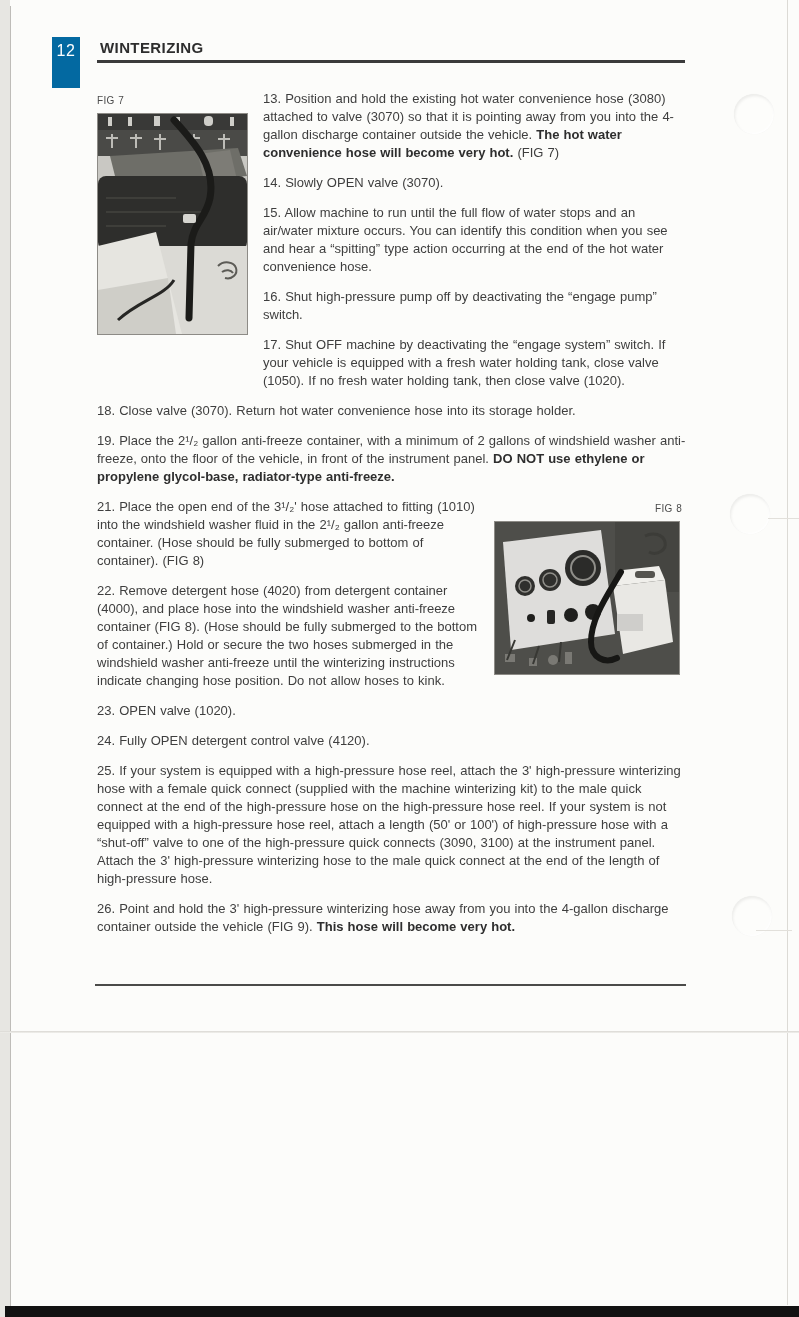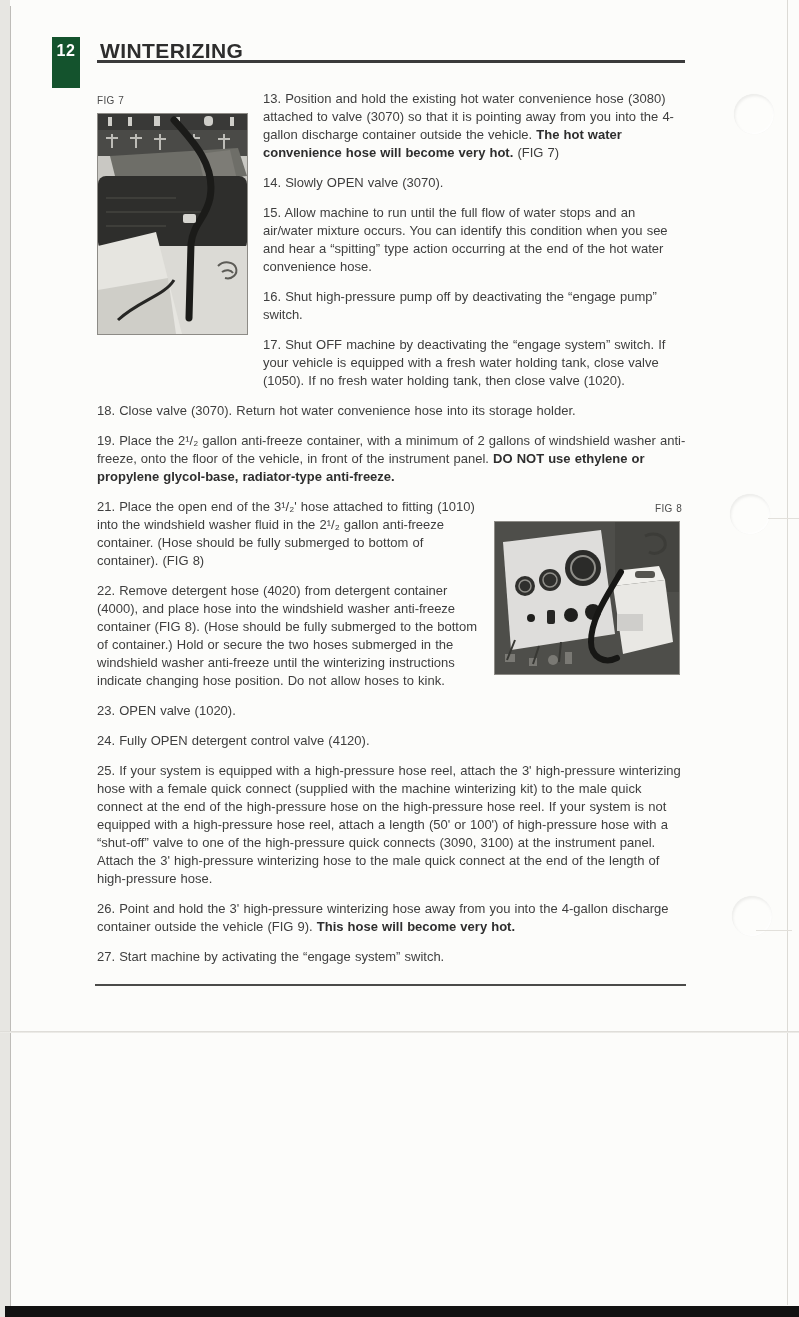--- a/index.html
+++ b/index.html
@@ -16,25 +16,25 @@
   .bottom-bar{position:absolute;left:5px;top:1306px;width:794px;height:11px;background:#121212;}
   .page-crease{position:absolute;left:0;top:1031px;width:799px;height:2px;
     background:linear-gradient(#d9d7d2,#f2f1ed);}
   .punch-hole{position:absolute;width:40px;height:40px;border-radius:50%;
     background:#fdfdfb;
     box-shadow:inset 1px 2px 3px rgba(0,0,0,0.07), inset -1px -1px 2px rgba(255,255,255,0.9), 0 0 1px rgba(0,0,0,0.06);}
   .hole-tail{position:absolute;height:1px;background:#e2e0db;}
 
   .page-num-box{
     position:absolute;left:52px;top:37px;width:28px;height:51px;
-    background:#14532d;color:#ffffff;font-weight:bold;font-size:16px;
+    background:#0369a1;color:#ffffff;font-weight:normal;font-size:16px;
     text-align:center;padding-top:5px;box-sizing:border-box;letter-spacing:.5px;
   }
   .doc-title{
-    position:absolute;left:100px;top:39px;font-size:21px;font-weight:bold;
+    position:absolute;left:100px;top:39px;font-size:15px;font-weight:bold;
     color:#2d2d2d;letter-spacing:.4px;
   }
   .title-rule{position:absolute;left:97px;top:60px;width:588px;height:3px;background:#3b3b3b;}
   .bottom-rule{position:absolute;left:95px;top:984px;width:591px;height:2px;background:#4b4b49;}
 
   .content{
     position:absolute;left:97px;top:90px;width:589px;
     color:#3e3e3e;font-size:13px;line-height:18px;word-spacing:.5px;
   }
   .content p{margin:0 0 12px 0;}
@@ -155,21 +155,20 @@
             <path d="M20 118l-8 20M44 124l-6 18M66 120l-2 20"></path>
           </g>
         </svg>
       </div>
     </div>
 
     <p><span>23. OPEN valve (1020).</span></p>
     <p><span>24. Fully OPEN detergent control valve (4120).</span></p>
     <p><span>25. If your system is equipped with a high-pressure hose reel, attach the 3' high-pressure winterizing hose with a female quick connect (supplied with the machine winterizing kit) to the male quick connect at the end of the high-pressure hose on the high-pressure hose reel. If your system is not equipped with a high-pressure hose reel, attach a length (50' or 100')  of high-pressure hose with a “shut-off” valve to one of the high-pressure quick connects (3090, 3100) at the instrument panel. Attach the 3' high-pressure winterizing hose to the male quick connect at the end of the length of high-pressure hose.</span></p>
     <p><span>26. Point and hold the 3' high-pressure winterizing hose away from you into the 4-gallon discharge container outside the vehicle (FIG 9). </span><strong>This hose will become very hot.</strong></p>
-    <p><span>27. Start machine by activating the “engage system” switch.</span></p>
   </div>
 
   <div class="bottom-rule"></div>
   <div class="page-crease"></div>
 
   <div class="punch-hole" style="left:734px;top:94px;"></div>
   <div class="punch-hole" style="left:730px;top:494px;"></div>
   <div class="hole-tail" style="left:768px;top:518px;width:31px;"></div>
   <div class="punch-hole" style="left:732px;top:896px;"></div>
   <div class="hole-tail" style="left:756px;top:930px;width:36px;"></div>

